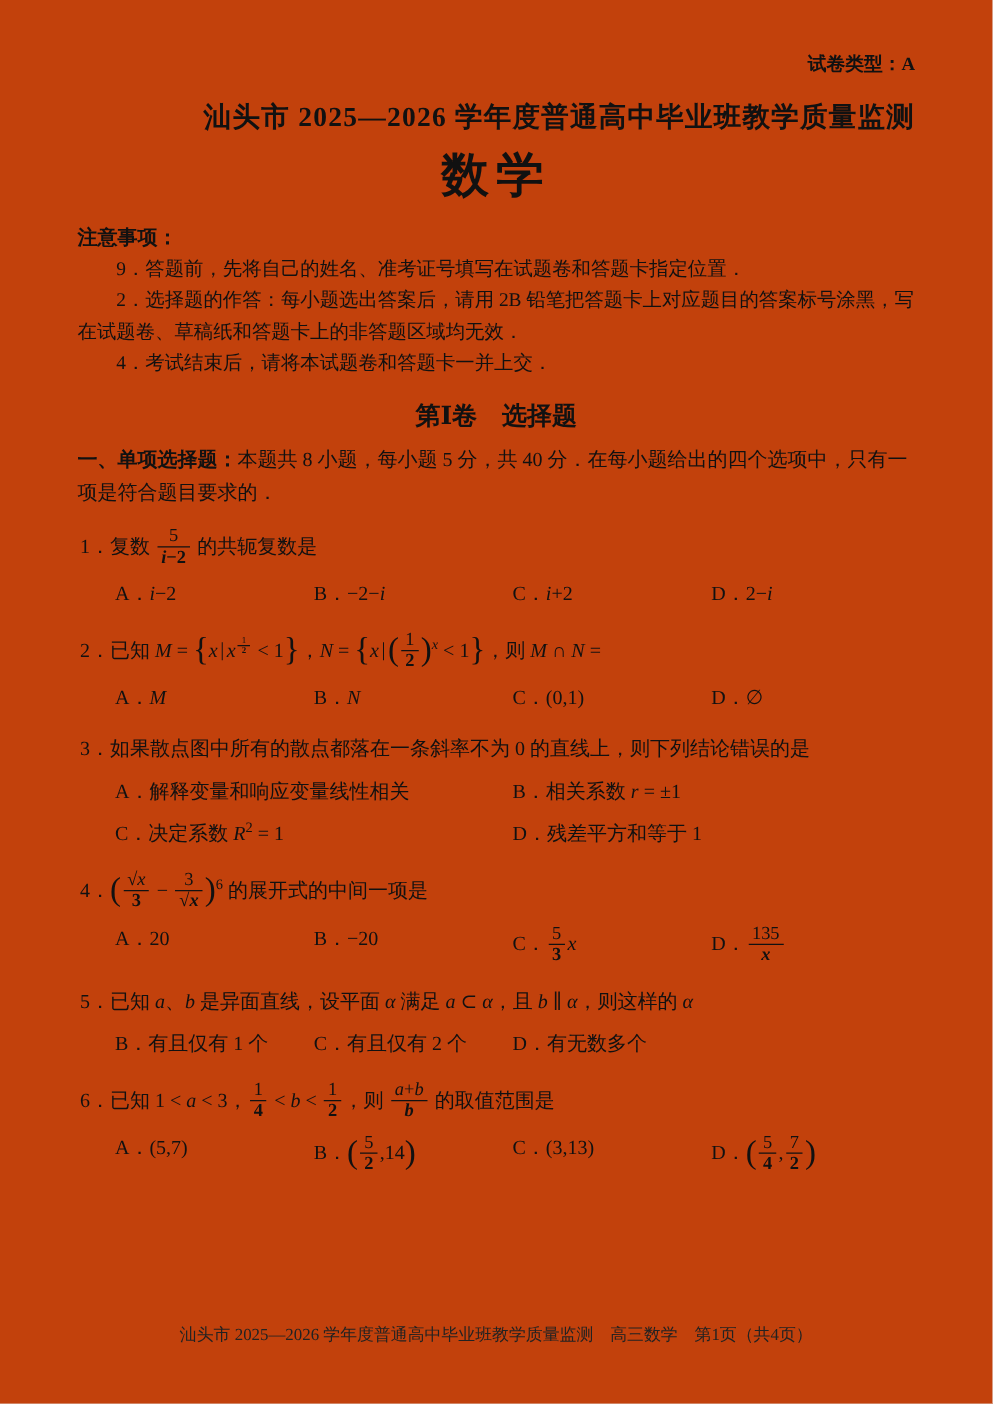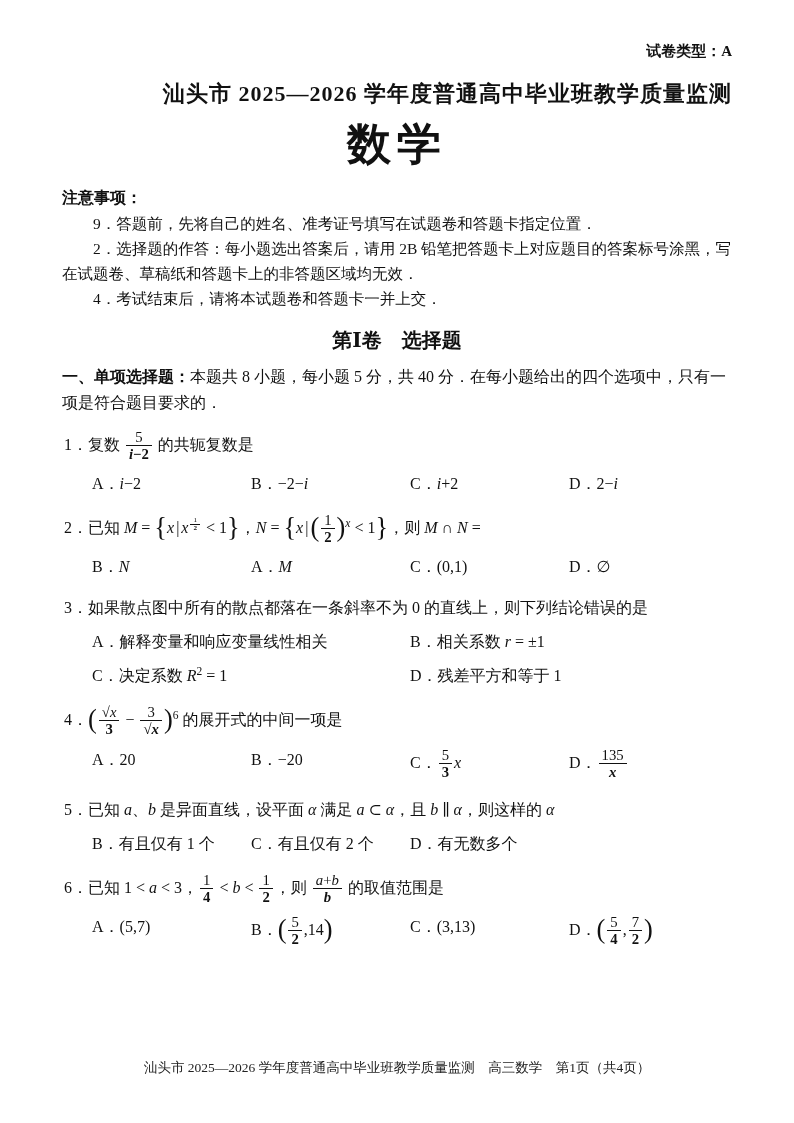--- a/index.html
+++ b/index.html
@@ -6,41 +6,41 @@
   html, body { background: #e9e9e9; }
   body {
     font-family: "Liberation Serif", "DejaVu Serif", serif;
     color: #111;
   }
   .page {
     position: relative;
     width: 794px;
     height: 1123px;
     margin: 0 auto;
-    background: #ffffff;
+    background: #c2410c;
     padding: 42px 62px 0 62px;
     overflow: hidden;
   }
   .paper-type {
     text-align: right;
     font-weight: bold;
     font-size: 15px;
     margin-bottom: 18px;
   }
   .main-title {
     text-align: right;
     font-weight: bold;
     font-size: 22px;
     letter-spacing: 1px;
     margin-bottom: 6px;
   }
   .subject-title {
     text-align: center;
     font-weight: bold;
-    font-size: 44px;
+    font-size: 38px;
     letter-spacing: 6px;
     margin-bottom: 14px;
   }
   .notice-title {
     font-weight: bold;
     font-size: 16px;
     margin-bottom: 2px;
     font-family: Liberation Serif, serif;
   }
   .notice p {
@@ -152,22 +152,22 @@
 
   <div class="question">
     <div class="stem">2．已知 <i>M</i> = <span class="big">{</span><i>x</i><span class="mid">|</span><i>x</i><sup><span class="frac sfrac">
             <span class="num">1</span>
             <span class="den">2</span>
           </span></sup> &lt; 1<span class="big">}</span>，<i>N</i> = <span class="big">{</span><i>x</i><span class="mid">|</span><span class="big">(</span><span class="frac">
           <span class="num">1</span>
           <span class="den">2</span>
         </span><span class="big">)</span><sup><i>x</i></sup> &lt; 1<span class="big">}</span>，则 <i>M</i> ∩ <i>N</i> =</div>
     <div class="options">
+      <span class="opt">A．<i>M</i></span>
       <span class="opt">B．<i>N</i></span>
-      <span class="opt">A．<i>M</i></span>
       <span class="opt">C．(0,1)</span>
       <span class="opt">D．∅</span>
     </div>
   </div>
 
   <div class="question">
     <div class="stem">3．如果散点图中所有的散点都落在一条斜率不为 0 的直线上，则下列结论错误的是</div>
     <div class="options cols-2">
       <span class="opt">A．解释变量和响应变量线性相关</span>
       <span class="opt">B．相关系数 <i>r</i> = ±1</span>

